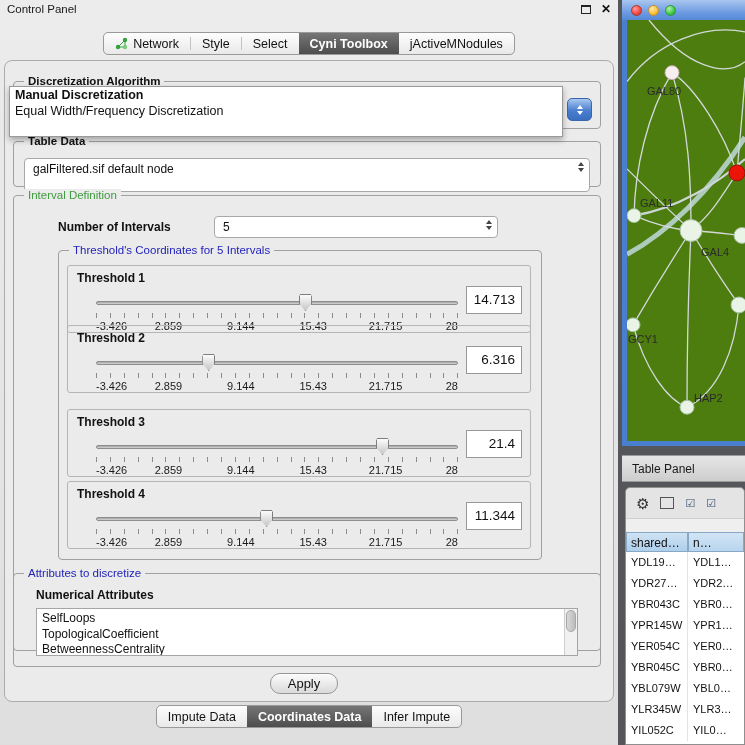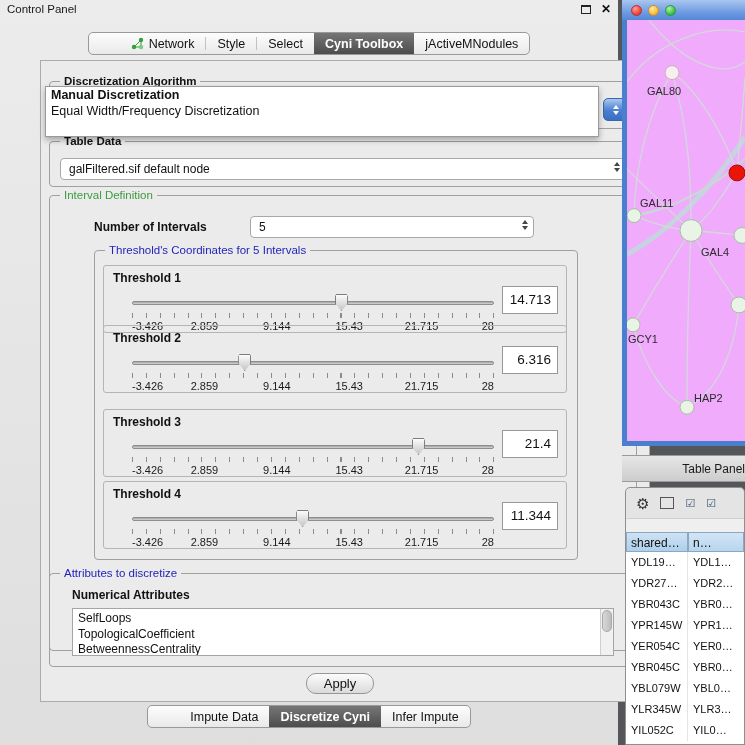--- a/index.html
+++ b/index.html
@@ -13,27 +13,27 @@
   .cp-title { font-size: 11.5px; color: #1a1a1a; }
   .cp-controls { margin-left: auto; display: flex; align-items: center; gap: 10px; }
   .float-icon { width: 10px; height: 9px; border: 1px solid #222; border-top-width: 2px; }
   .close-icon { font-size: 12px; font-weight: bold; color: #111; line-height: 1; }
 
   .tabstrip-row { position: absolute; left: 0; width: 100%; display: flex; justify-content: center; }
   .top-row { top: 32px; }
   .bottom-row { top: 705px; }
   .tabstrip { display: inline-flex; align-items: stretch; height: 23px;
               background: linear-gradient(#fdfdfd, #e9e9e9); border: 1px solid #999;
-              border-radius: 5px; overflow: hidden; padding-left: 31px; }
+              border-radius: 5px; overflow: hidden; }
   .tab { display: flex; align-items: center; gap: 5px; padding: 0 11px; font-size: 12.5px; color: #111; }
   .tab-selected { background: linear-gradient(#767676, #4d4d4d); color: #fff; font-weight: bold; }
   .tabsep { width: 1px; background: #c2c2c2; margin: 4px 0; }
 
   .main-panel { position: absolute; left: 4px; top: 60px; width: 610px; height: 642px;
-                background: #ebebeb; border: 1px solid #ababab; border-radius: 0; margin-left: 36px; }
+                background: #ebebeb; border: 1px solid #ababab; border-radius: 8px; }
 
   
   .group { position: absolute; border: 1px solid #a0a0a0; border-radius: 4px; }
   .group-legend { position: absolute; top: -7px; left: 10px; background: #ebebeb; padding: 0 4px;
                   font-size: 11.5px; white-space: nowrap; }
   .legend-dark { color: #111; font-weight: bold; }
   .legend-green { color: #3f9b3f; }
   .legend-blue { color: #2323bb; }
 
   .algo-group { left: 8px; top: 20px; width: 588px; height: 48px; }
@@ -57,21 +57,21 @@
   .tabledata-group { left: 8px; top: 80px; width: 588px; height: 46px; text-align: right; }
   .combo { position: absolute; background: #fff; border: 1px solid #a8a8a8; border-radius: 4px;
            font-size: 12px; color: #111; }
   .combo-text { position: absolute; left: 8px; top: 0; line-height: 20px; white-space: nowrap; }
   .combo-stepper { position: absolute; right: 5px; top: 3px; display: flex; flex-direction: column;
                    align-items: center; gap: 2px; }
   .gtri-up { width: 0; height: 0; border-left: 3px solid transparent; border-right: 3px solid transparent;
              border-bottom: 4px solid #444; }
   .gtri-down { width: 0; height: 0; border-left: 3px solid transparent; border-right: 3px solid transparent;
                border-top: 4px solid #444; }
-  .tabledata-combo { left: 10px; right: 10px; top: 16px; height: 22px; }
+  .tabledata-combo { left: 10px; right: 10px; top: 16px; height: 34px; }
 
   .interval-group { left: 8px; top: 134px; width: 588px; height: 456px; }
   .num-label { position: absolute; left: 44px; top: 24px; font-size: 12px; font-weight: bold; color: #111; }
   .num-combo { left: 200px; top: 20px; width: 284px; height: 22px; }
 
   .thresholds-fieldset { position: absolute; left: 44px; top: 54px; width: 484px; height: 310px;
                          border: 1px solid #a0a0a0; border-radius: 4px; }
   .threshold-box { position: absolute; left: 8px; width: 464px; height: 68px;
                    border: 1px solid #b5b5b5; border-radius: 3px; }
   .tb0 { top: 14px; } .tb1 { top: 74px; } .tb2 { top: 158px; } .tb3 { top: 230px; }
@@ -108,34 +108,34 @@
 
   
   .network-window { position: absolute; left: 622px; top: 0; width: 123px; height: 446px; background: #4a7ecf; }
   .net-titlebar { position: absolute; left: 0; top: 0; right: 0; height: 20px;
                   background: linear-gradient(#a9c6ef, #6f9ce2 60%, #5588d6);
                   display: flex; align-items: center; gap: 6px; padding-left: 9px; }
   .traffic { width: 11px; height: 11px; border-radius: 50%; }
   .t-red { background: radial-gradient(circle at 35% 30%, #ff9c95, #f04a43 60%, #ce2419); border: 1px solid #b5322a; }
   .t-yellow { background: radial-gradient(circle at 35% 30%, #ffe9a8, #fdbf3b 60%, #e29a13); border: 1px solid #c09032; }
   .t-green { background: radial-gradient(circle at 35% 30%, #b4f0b0, #3ec845 60%, #1ea52a); border: 1px solid #2f9a35; }
-  .net-canvas { position: absolute; left: 5px; top: 20px; right: 0; bottom: 5px; background: #f0abfc; overflow: hidden; }
+  .net-canvas { position: absolute; left: 5px; top: 20px; right: 0; bottom: 5px; background: #4d7c0f; overflow: hidden; }
   .net-svg { width: 100%; height: 100%; display: block; }
   .edge { fill: none; stroke: #d3d9d9; stroke-width: 1.3; }
   .edge-thick { fill: none; stroke: #bfd9da; stroke-width: 5; opacity: .85; }
   .edge-med { fill: none; stroke: #ccd6d6; stroke-width: 2.2; }
   .net-node { fill: #e9f4e6; stroke: #a3bfa0; stroke-width: 1; }
   .net-node-pink { fill: #f7eef0; stroke: #c9aeb6; stroke-width: 1; }
   .net-node-red { fill: #ea1508; stroke: #9e0e06; stroke-width: 1; }
   .net-label { font-size: 11px; fill: #2b2b2b; }
 
   .table-panel-bar { position: absolute; left: 622px; top: 455px; width: 123px; height: 27px;
                      background: linear-gradient(#e6e6e6, #cdcdcd); border-top: 1px solid #9a9a9a;
                      border-bottom: 1px solid #9a9a9a; font-size: 12px; color: #1a1a1a;
-                     line-height: 26px; padding-left: 10px; text-align: right; }
+                     line-height: 26px; padding-left: 10px; }
 
   .table-window { position: absolute; left: 625px; top: 487px; width: 120px; height: 258px;
                   background: #e4e4e4; border: 1px solid #8f8f8f; border-radius: 5px 5px 0 0; overflow: hidden; }
   .tw-toolbar { height: 30px; display: flex; align-items: center; gap: 11px; padding: 0 10px; }
   .gear-glyph { font-size: 15px; color: #333; line-height: 1; }
   .columns-icon { width: 14px; height: 12px; border: 1px solid #555; background:
                   linear-gradient(to right, transparent 46%, #555 46%, #555 54%, transparent 54%); }
   .check-glyph { font-size: 11px; color: #33506e; line-height: 1; }
   .tw-spacer { height: 14px; background: #efefef; border-top: 1px solid #cfcfcf; }
   .thead { display: flex; height: 20px; }
@@ -319,21 +319,21 @@
 
     <div class="apply-button">Apply</div>
   </div>
 
   <div class="tabstrip-row bottom-row">
     <div class="tabstrip">
       <div class="tab">
         <span>Impute Data</span>
       </div>
       <div class="tab tab-selected">
-        <span>Discretize Cyni</span>
+        <span>Coordinates Data</span>
       </div>
       <div class="tab">
         <span>Infer Impute</span>
       </div>
     </div>
   </div>
 </div>
 
 <div class="network-window">
   <div class="net-titlebar">

